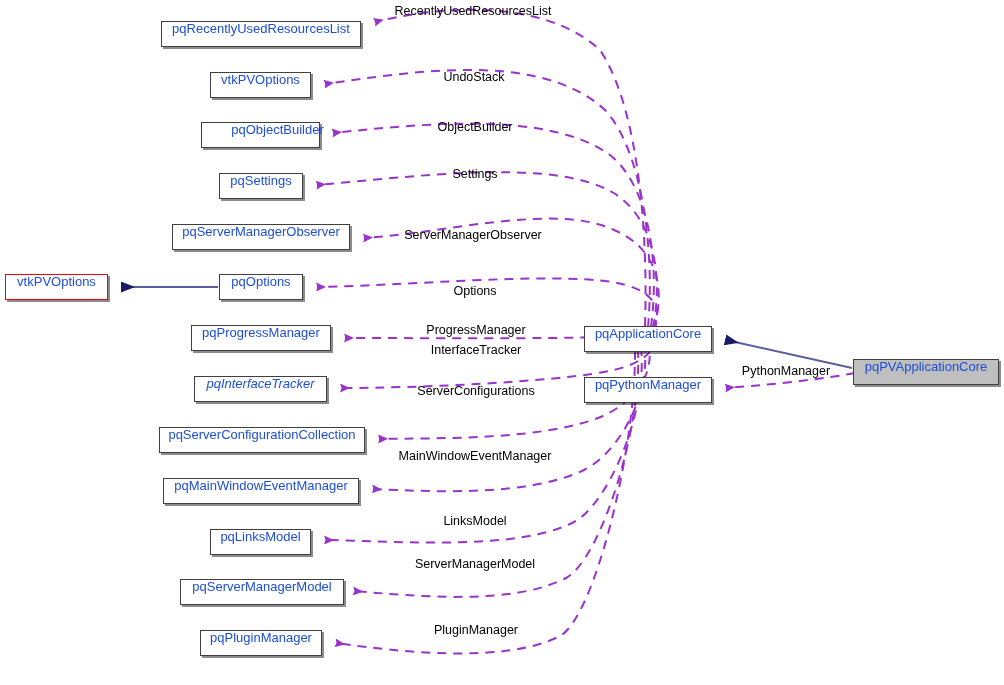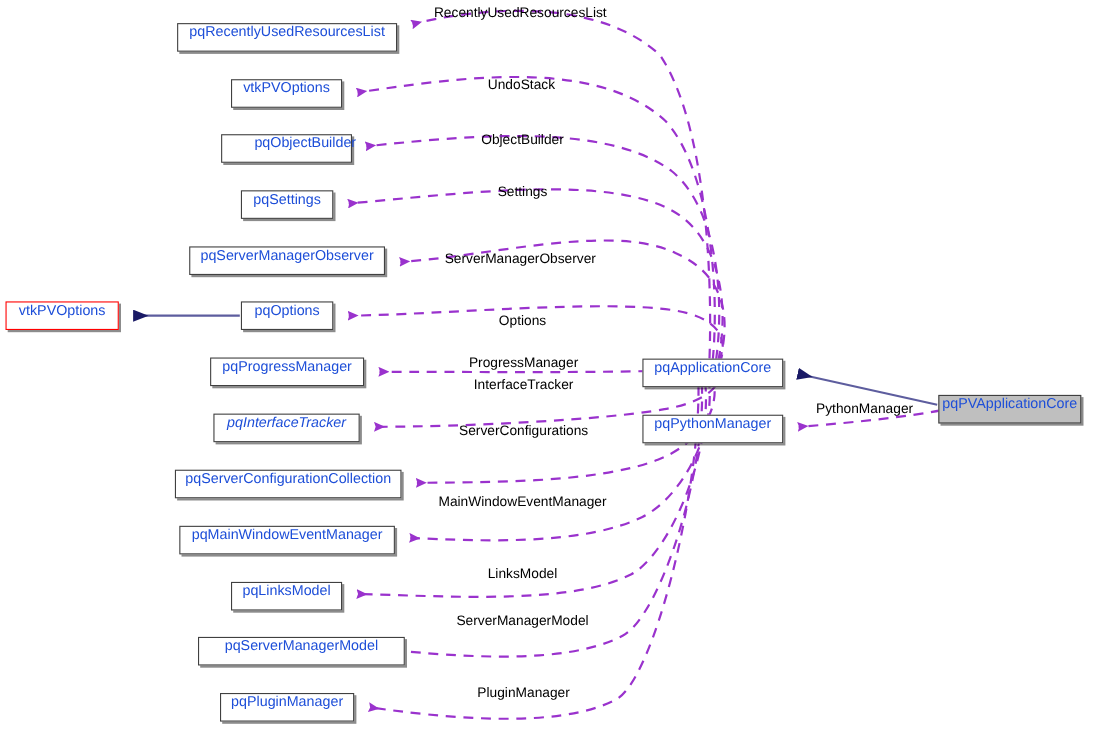--- a/index.html
+++ b/index.html
@@ -137,37 +137,37 @@
   </div>
 
   <div class="node" style="left:163px; top:478px; width:196px; height:26px;">
     <span>pqMainWindowEventManager</span>
   </div>
 
   <div class="node" style="left:210px; top:529px; width:101px; height:26px;">
     <span>pqLinksModel</span>
   </div>
 
-  <div class="node" style="left:180px; top:579px; width:188px; height:26px;">
+  <div class="node" style="left:180px; top:579px; width:164px; height:26px;">
     <span>pqServerManagerModel</span>
   </div>
 
   <div class="node" style="left:200px; top:630px; width:122px; height:26px;">
     <span>pqPluginManager</span>
   </div>
 
   <div class="node" style="left:584px; top:326px; width:128px; height:26px;">
     <span>pqApplicationCore</span>
   </div>
 
   <div class="node" style="left:584px; top:377px; width:128px; height:26px;">
     <span>pqPythonManager</span>
   </div>
 
-  <div class="node highlight" style="left:853px; top:359px; width:130px; height:26px;">
+  <div class="node highlight" style="left:853px; top:359px; width:146px; height:26px;">
     <span>pqPVApplicationCore</span>
   </div>
 
   <div class="edge-label" style="left:473px; top:5px;">RecentlyUsedResourcesList</div>
   <div class="edge-label" style="left:474px; top:71px;">UndoStack</div>
   <div class="edge-label" style="left:475px; top:121px;">ObjectBuilder</div>
   <div class="edge-label" style="left:475px; top:168px;">Settings</div>
   <div class="edge-label" style="left:473px; top:229px;">ServerManagerObserver</div>
   <div class="edge-label" style="left:475px; top:285px;">Options</div>
   <div class="edge-label" style="left:476px; top:324px;">ProgressManager</div>

